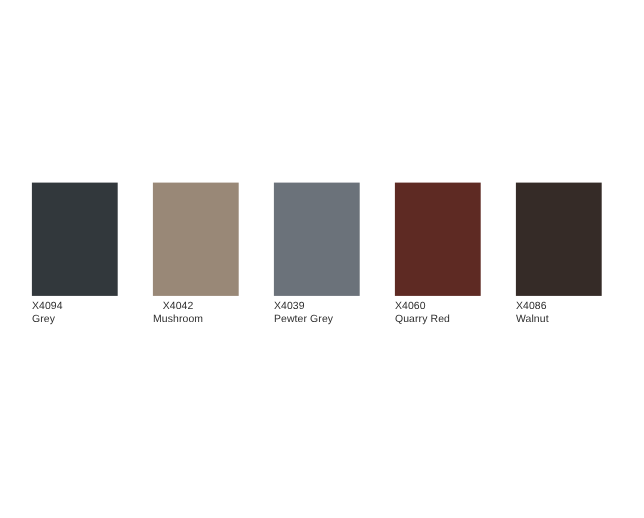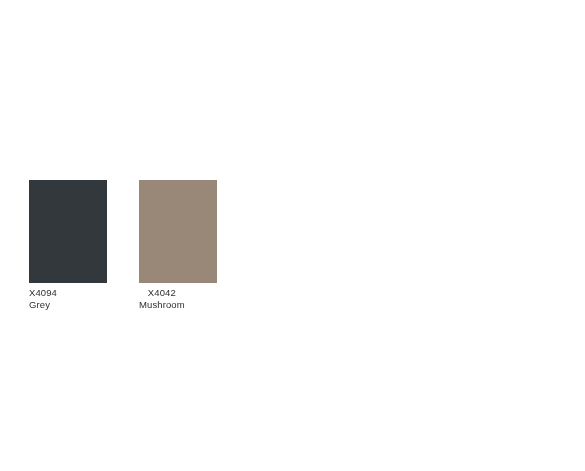--- a/index.html
+++ b/index.html
@@ -9,21 +9,21 @@
   body {
     width: 585px;
     height: 471px;
     background: #ffffff;
     font-family: "Liberation Sans", sans-serif;
     overflow: hidden;
   }
   #swatch-board {
     position: absolute;
     left: 29px;
-    top: 180px;
+    top: 166px;
     display: flex;
     flex-direction: row;
     align-items: flex-start;
   }
   .swatch-cell {
     width: 78px;
     margin-right: 32px;
     display: flex;
     flex-direction: column;
     align-items: flex-start;
@@ -63,16 +63,37 @@
   </div>
 
   <div class="swatch-cell">
     <span class="swatch-chip" style="background-color: rgb(153, 136, 119);"></span>
     <span class="swatch-caption">
       <span class="swatch-code" style="color: rgb(46, 46, 46); text-align: center;">X4042</span>
       <span class="swatch-name" style="color: rgb(46, 46, 46);">Mushroom</span>
     </span>
   </div>
 
+  <div class="swatch-cell">
+    <span class="swatch-chip" style="background-color: rgb(107, 114, 122);"></span>
+    <span class="swatch-caption">
+      <span class="swatch-code" style="color: rgb(46, 46, 46);">X4039</span>
+      <span class="swatch-name" style="color: rgb(46, 46, 46);">Pewter Grey</span>
+    </span>
+  </div>
 
+  <div class="swatch-cell">
+    <span class="swatch-chip" style="background-color: rgb(94, 42, 35);"></span>
+    <span class="swatch-caption">
+      <span class="swatch-code" style="color: rgb(46, 46, 46);">X4060</span>
+      <span class="swatch-name" style="color: rgb(46, 46, 46);">Quarry Red</span>
+    </span>
+  </div>
 
+  <div class="swatch-cell">
+    <span class="swatch-chip" style="background-color: rgb(53, 43, 39);"></span>
+    <span class="swatch-caption">
+      <span class="swatch-code" style="color: rgb(46, 46, 46);">X4086</span>
+      <span class="swatch-name" style="color: rgb(46, 46, 46);">Walnut</span>
+    </span>
+  </div>
 
 </div>
 
 </body></html>

